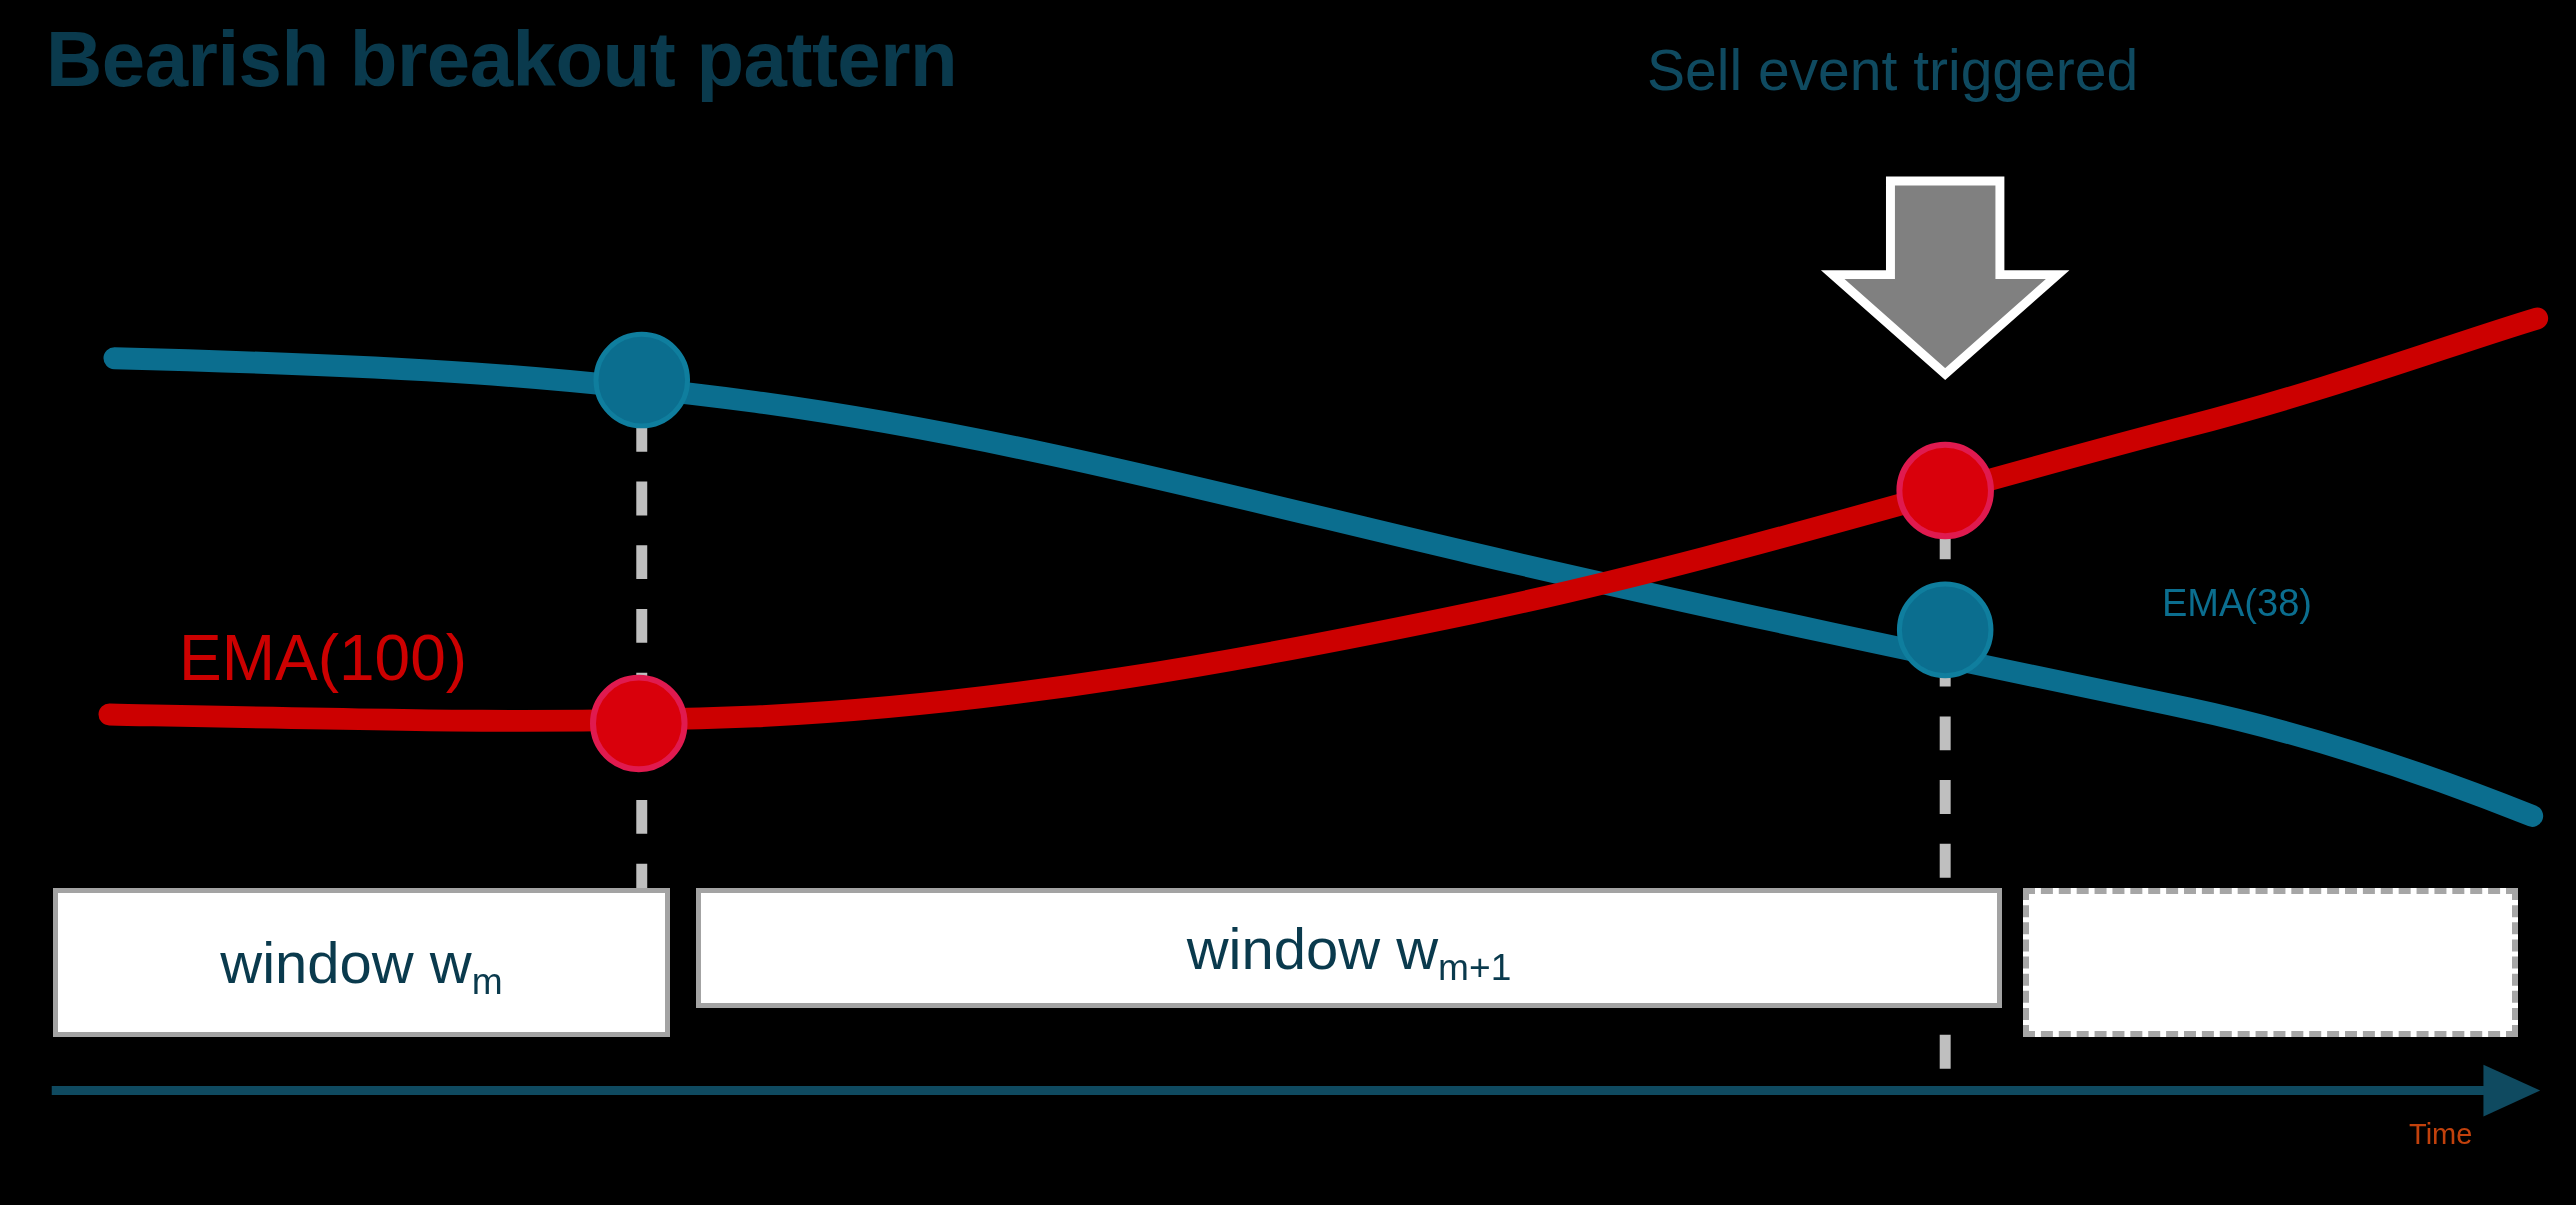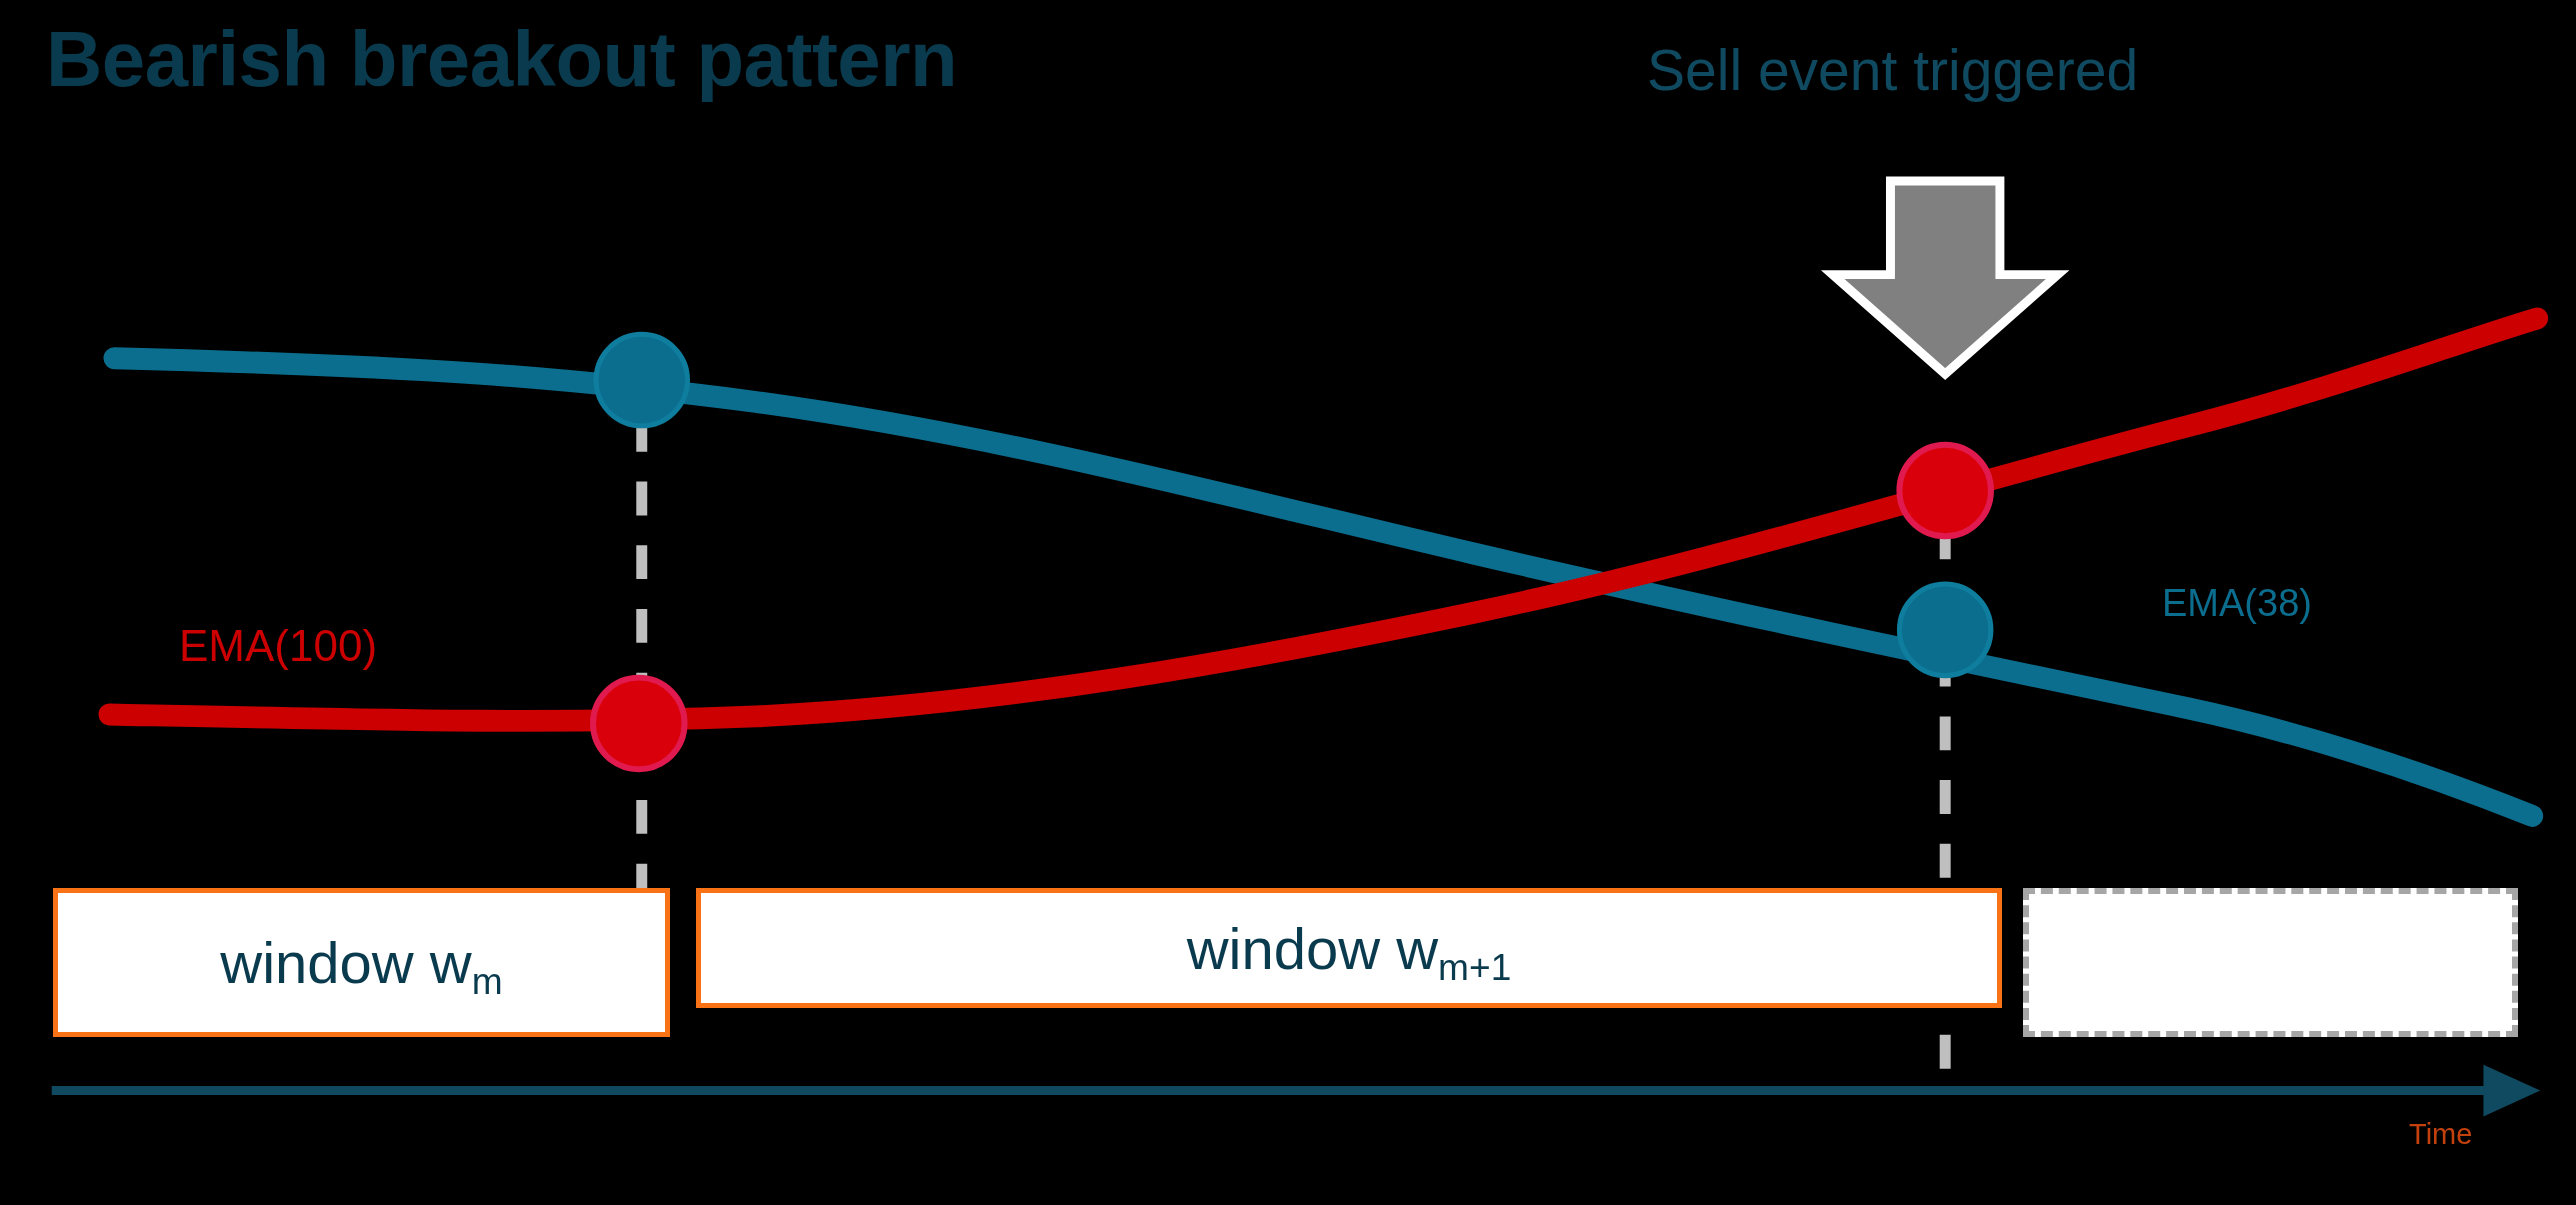--- a/index.html
+++ b/index.html
@@ -30,21 +30,21 @@
   #sell-event-label {
     left: 1647px;
     top: 37px;
     font-size: 57px;
     color: #0F4A60;
     white-space: nowrap;
   }
   #ema100-label {
     left: 179px;
     top: 621px;
-    font-size: 44px;
+    font-size: 64px;
     color: #CC0000;
     white-space: nowrap;
   }
   #ema38-label {
     left: 2162px;
     top: 582px;
     font-size: 38px;
     color: #0B6E8F;
     white-space: nowrap;
   }
@@ -59,21 +59,21 @@
   
   .window-box {
     background: #FFFFFF;
     box-sizing: border-box;
     display: flex;
     align-items: center;
     justify-content: center;
     color: #0A3A4D;
     font-size: 58px;
   }
-  .window-box.solid { border: 5px solid #f97316; }
+  .window-box.solid { border: 5px solid #a3a3a3; }
   .window-box.dashed { border: 6px dashed #A6A6A6; }
   #window-box-1 { left: 53px;   top: 888px; width: 617px;  height: 149px; }
   #window-box-2 { left: 696px;  top: 888px; width: 1306px; height: 120px; }
   #window-box-3 { left: 2023px; top: 888px; width: 495px;  height: 149px; }
   .win-label { white-space: nowrap; }
   .win-label sub {
     font-size: 0.64em;
     vertical-align: baseline;
     position: relative;
     top: 0.30em;

